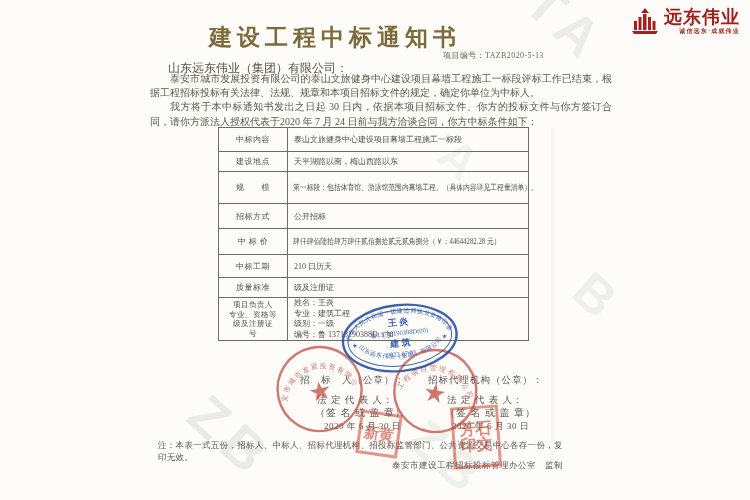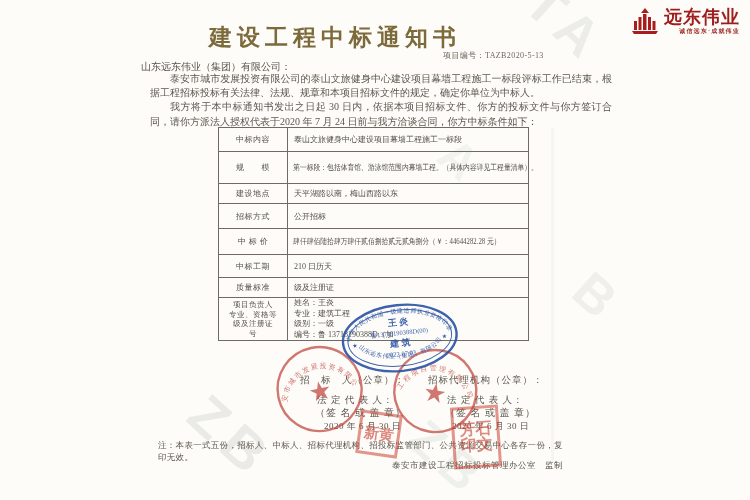--- a/index.html
+++ b/index.html
@@ -8,21 +8,21 @@
 
   
   .logo{position:absolute;left:631px;top:7px;display:flex;align-items:flex-start;gap:5px;text-align:right;}
   .logo-name{font-size:18px;font-weight:bold;color:#9e1d1d;letter-spacing:1px;line-height:20px;}
   .logo-slogan{font-size:6px;color:#9e2a24;letter-spacing:1.2px;margin-top:0px;font-weight:bold;}
 
   
   .title{position:absolute;left:115px;top:22px;width:440px;text-align:center;
          font-size:23px;font-weight:bold;letter-spacing:5px;color:#7c6a3b;}
   .projno{position:absolute;left:443px;top:50px;font-size:8px;color:#6f675c;letter-spacing:.4px;}
-  .addressee{position:absolute;left:141px;top:60px;font-size:10px;text-align:right;}
+  .addressee{position:absolute;left:168px;top:60px;font-size:12px;text-align:right;}
 
   .bodytext{position:absolute;left:150px;top:72px;width:462px;font-size:10px;
             line-height:14.2px;text-align:justify;color:#5c564d;}
   .bodytext p{margin:0;text-indent:2em;}
   .u{text-decoration:underline;text-underline-offset:2px;}
 
   
   .doc-table{position:absolute;left:218px;top:127px;width:310px;border-collapse:collapse;
              table-layout:fixed;font-size:8px;color:#55504a;}
   .doc-table td{border:1px solid #6f6b64;padding:0;}
@@ -96,30 +96,30 @@
         <col style="width:69px">
         <col style="width:241px">
       </colgroup>
     <tbody>
         <tr style="height:24px">
       <td class="lab">中标内容</td>
       <td class="val">
             <div class="vw">泰山文旅健身中心建设项目幕墙工程施工一标段</div>
           </td>
     </tr>
+    <tr style="height:20px">
+      <td class="lab">建设地点</td>
+      <td class="val">
+            <div class="vw">天平湖路以南，梅山西路以东</div>
+          </td>
+    </tr>
     <tr style="height:32px">
       <td class="lab">规　　模</td>
       <td class="val">
             <div class="vw tight">第一标段：包括体育馆、游泳馆范围内幕墙工程。（具体内容详见工程量清单）。</div>
-          </td>
-    </tr>
-    <tr style="height:20px">
-      <td class="lab">建设地点</td>
-      <td class="val">
-            <div class="vw">天平湖路以南，梅山西路以东</div>
           </td>
     </tr>
     <tr style="height:25px">
       <td class="lab">招标方式</td>
       <td class="val">
             <div class="vw">公开招标</div>
           </td>
     </tr>
     <tr style="height:26px">
       <td class="lab">中 标 价</td>

